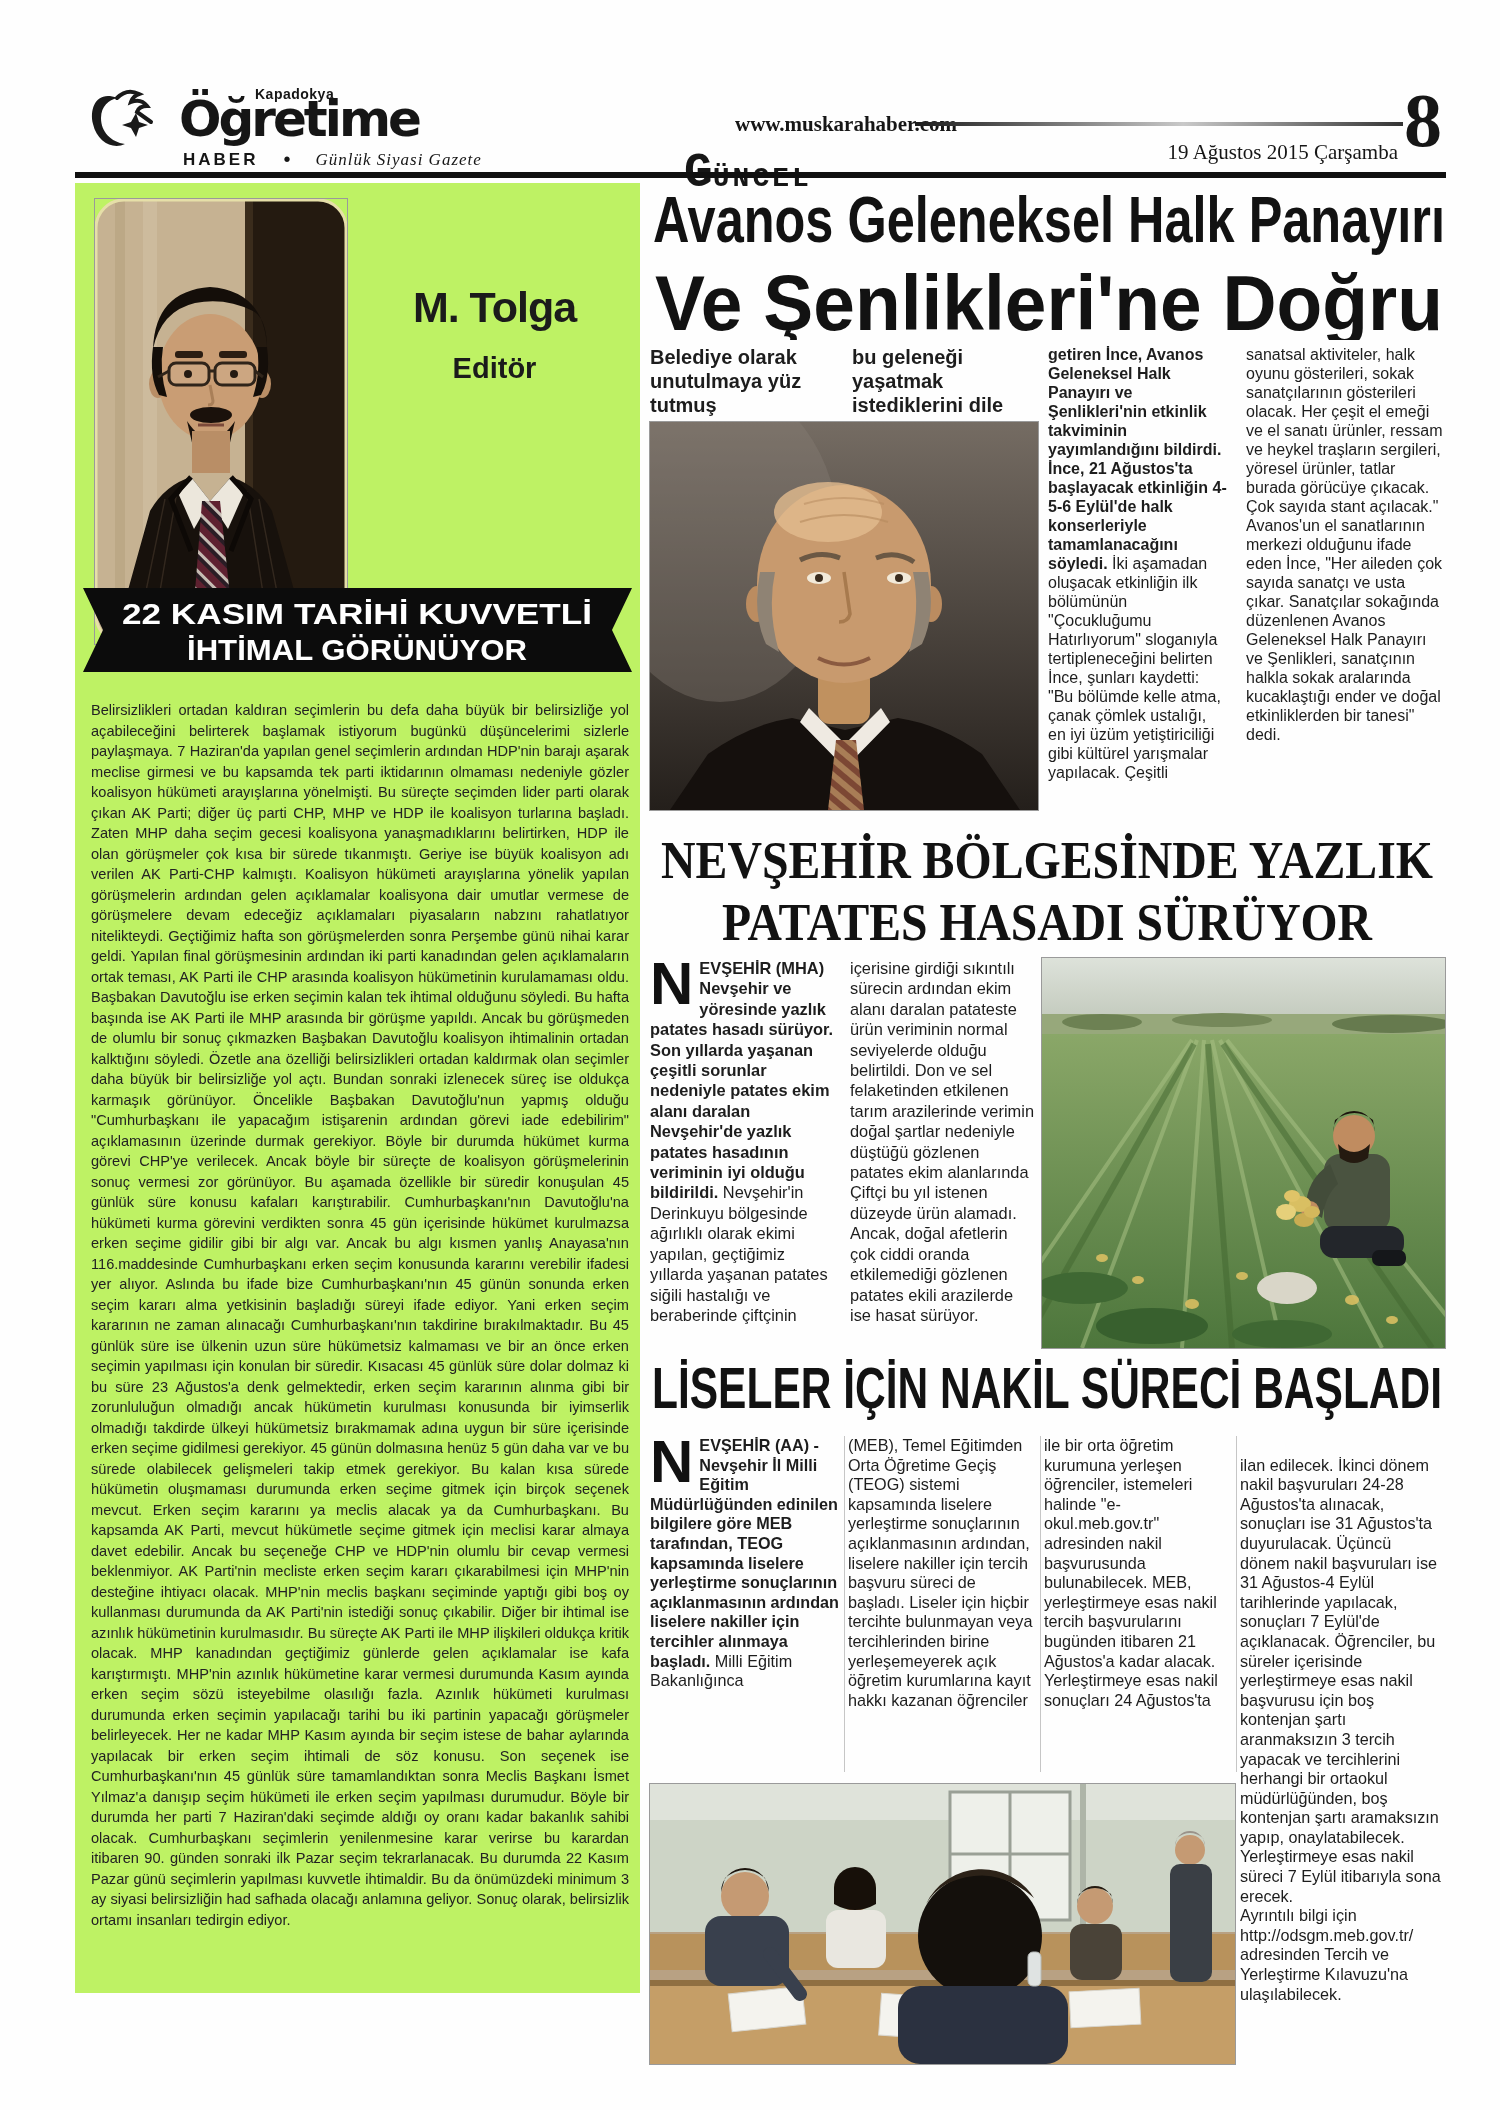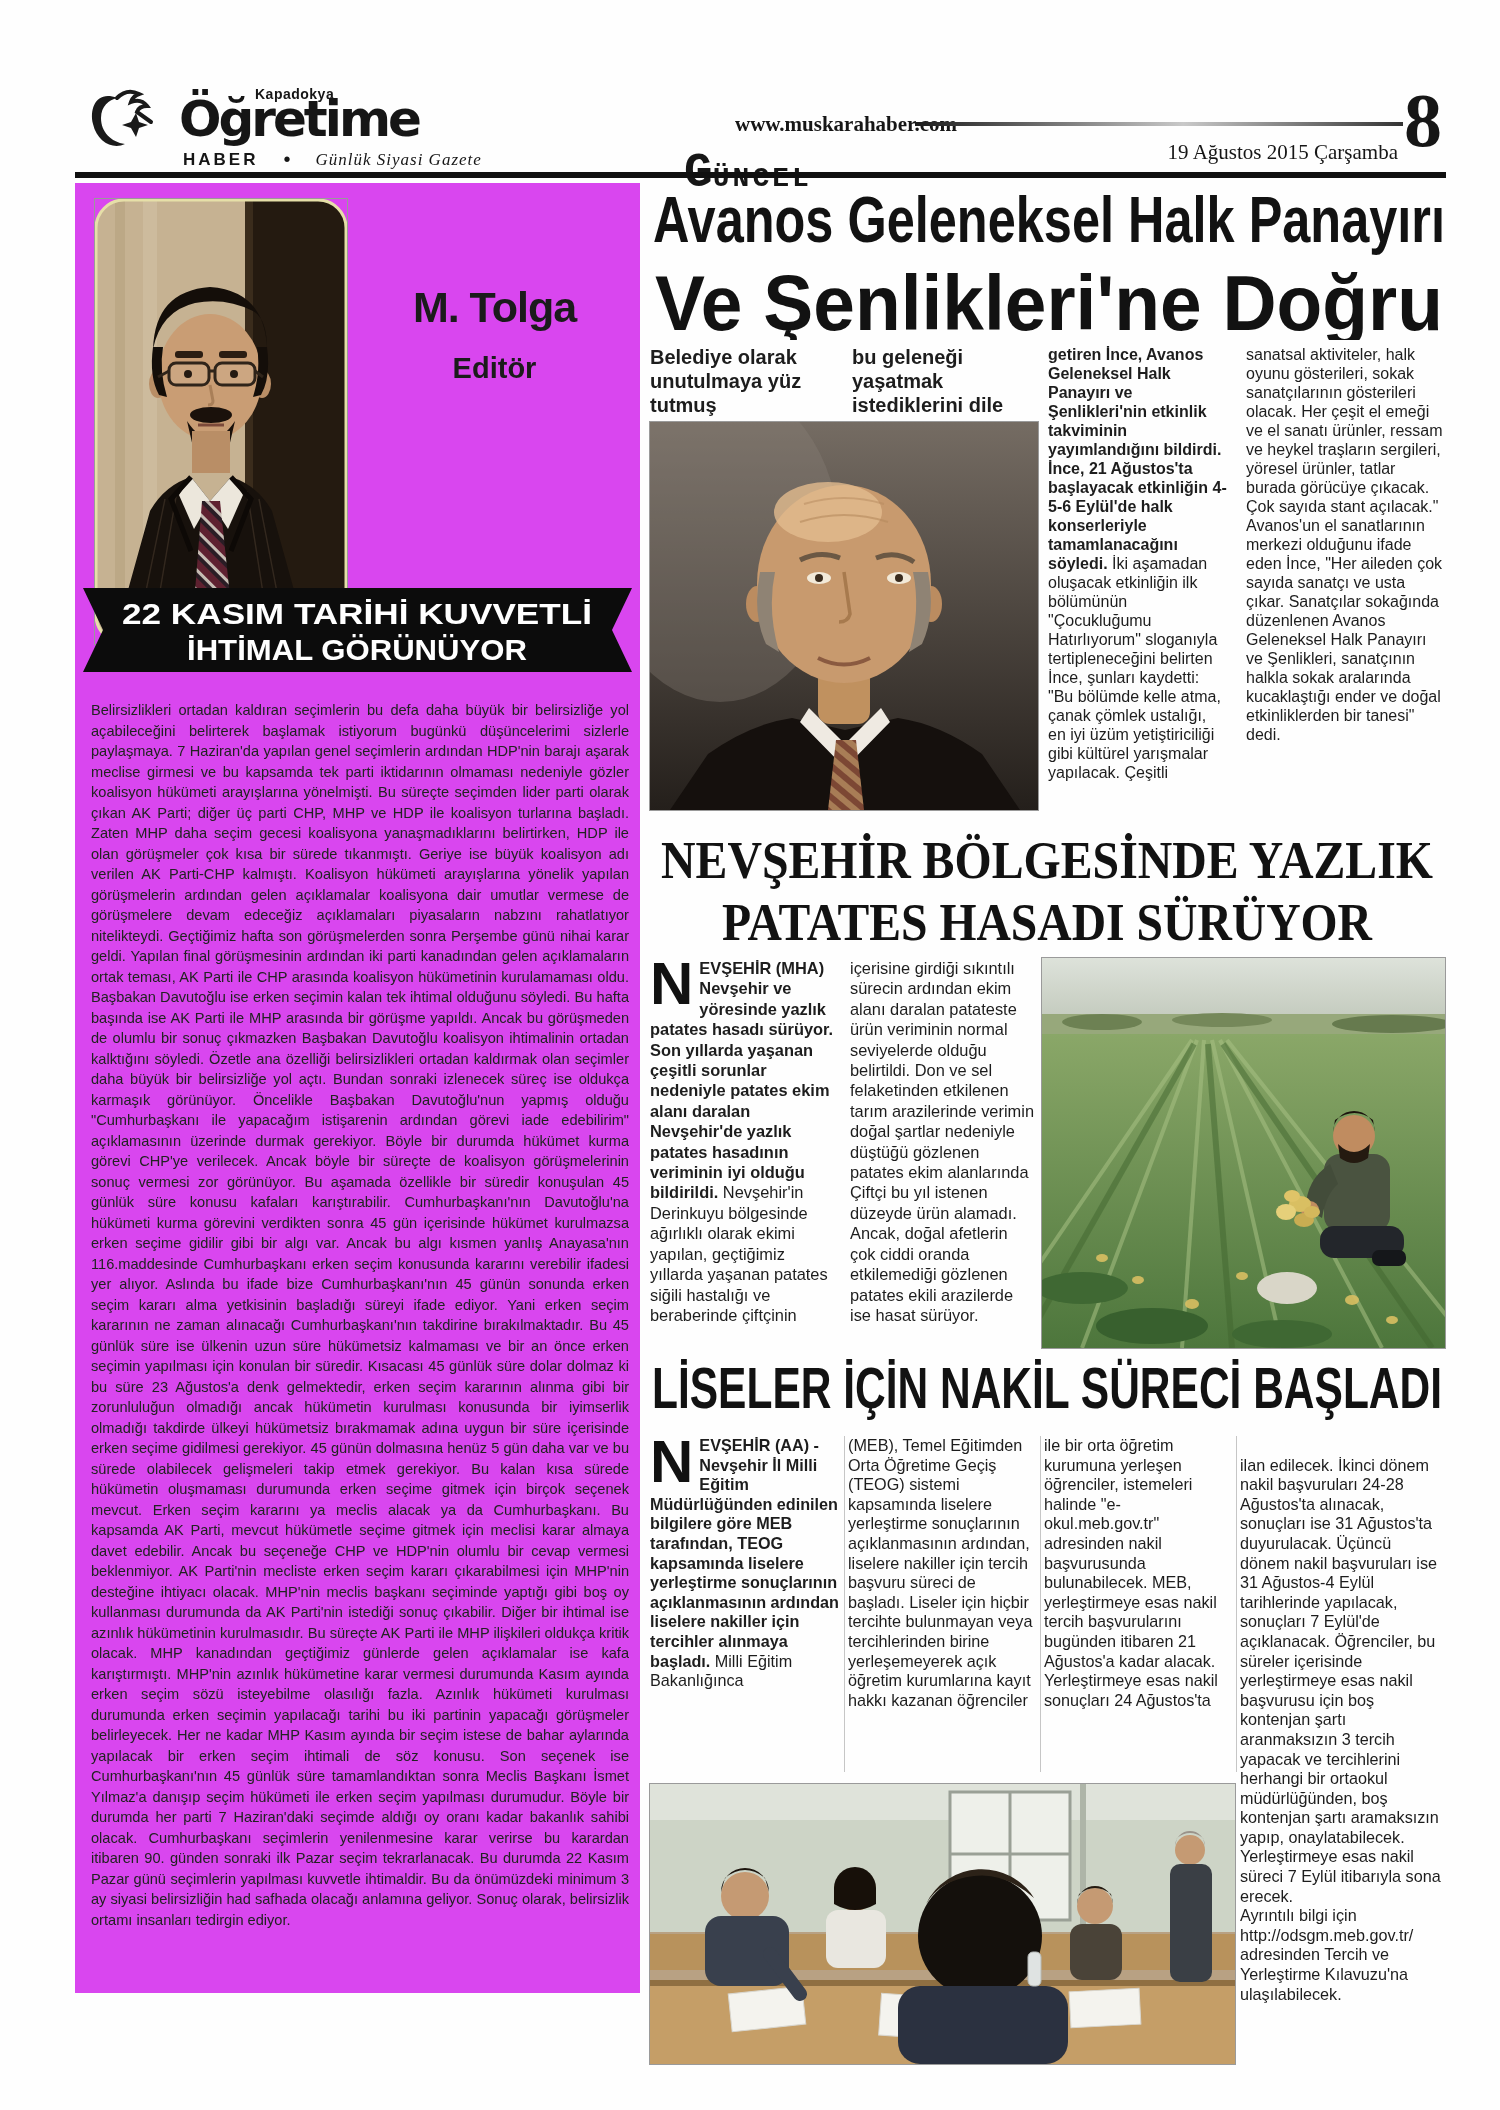--- a/index.html
+++ b/index.html
@@ -19,21 +19,21 @@
   #hdr-gradline{left:915px;top:122px;width:488px;height:4px;
       background:linear-gradient(to right,#1b1b1b,#c9c9c9 55%,#333);}
   #hdr-section{left:684px;top:124px;font-family:Liberation Mono, monospace;font-weight:bold;margin-top:29px;}
   #hdr-section .g-big{font-size:48px;line-height:40px;}
   #hdr-section .g-rest{font-size:28px;letter-spacing:3px;}
   #hdr-date{left:1000px;top:140px;width:398px;text-align:right;font-family:"Liberation Serif",serif;font-size:21px;}
   #hdr-page{left:1404px;top:80px;font-family:"Liberation Serif",serif;font-weight:bold;font-size:76px;line-height:80px;}
   #top-rule{left:75px;top:172px;width:1371px;height:6px;background:#101010;}
 
   
-  #gray-panel{left:75px;top:183px;width:565px;height:1810px;background:#d946ef;}
+  #gray-panel{left:75px;top:183px;width:565px;height:1810px;background:#bef264;}
   #editor-photo{left:20px;top:16px;}
   #editor-name{left:282px;top:100px;width:275px;text-align:center;color:#1b1b1b;}
   #editor-name .n1{font-size:43px;font-weight:bold;letter-spacing:-1px;}
   #editor-name .n2{font-size:47px;font-weight:bold;letter-spacing:-1px;margin-top:14px;}
   #editor-name .n3{font-size:29px;font-weight:bold;margin-top:20px;}
   #ribbon{left:8px;top:405px;width:549px;height:84px;background:#0c0c0c;
       clip-path:polygon(0 0,100% 0,calc(100% - 20px) 50%,100% 100%,0 100%,20px 50%);}
   .ribbon-text{font-family:"Liberation Sans",sans-serif;font-weight:bold;fill:#ffffff;}
   #editorial-body{left:16px;top:517px;width:538px;height:1278px;overflow:hidden;
       font-size:14.6px;line-height:20.5px;text-align:justify;color:#222;}

